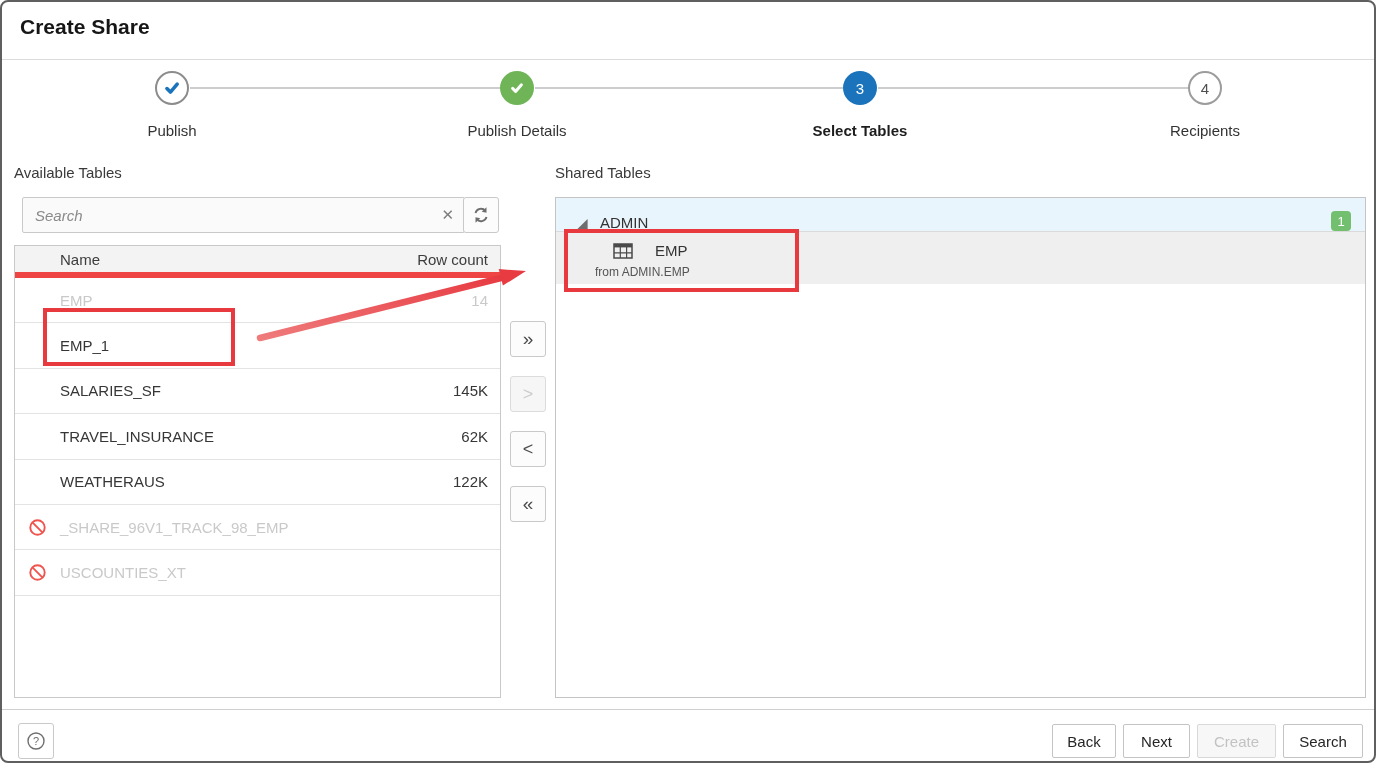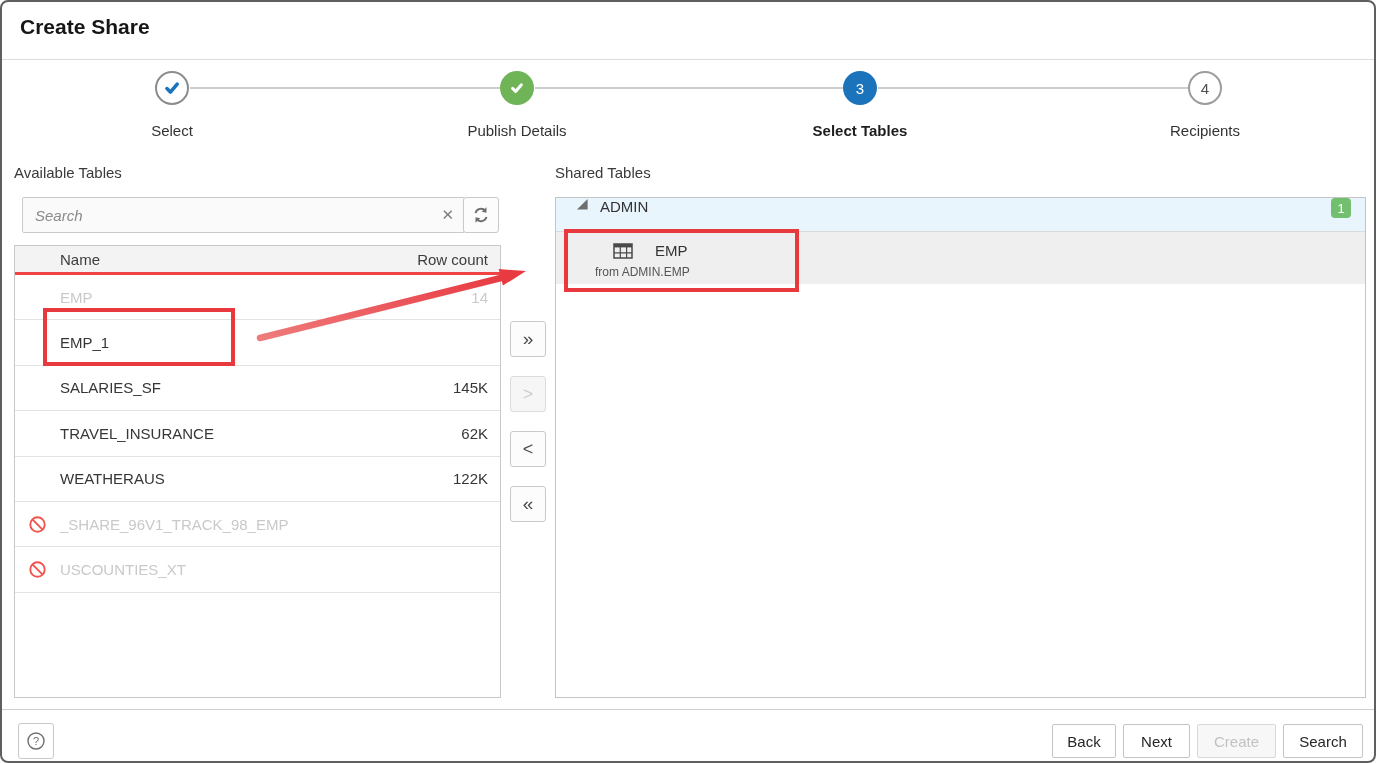--- a/index.html
+++ b/index.html
@@ -36,41 +36,41 @@
     padding:0 36px 0 12px;font-size:15px;font-style:italic;color:#333;font-family:inherit;outline:none;}
   .search input::placeholder{color:#8a8a8a;font-style:italic;opacity:1;}
   .clear-btn{position:absolute;right:10px;top:0;height:100%;display:flex;align-items:center;
     color:#7d7d7d;font-size:15px;cursor:pointer;}
   .refresh-btn{position:absolute;left:461px;top:195px;width:36px;height:36px;box-sizing:border-box;
     border:1px solid #c9c9c9;border-radius:3px;background:#fcfcfc;display:flex;align-items:center;justify-content:center;cursor:pointer;}
 
   
   .avail-table{position:absolute;left:12px;top:243px;width:487px;height:453px;box-sizing:border-box;
     border:1px solid #c9c9c9;background:#fff;}
-  .t-head{height:26px;background:#f3f3f3;border-bottom:3px solid #ef4444;display:flex;align-items:center;
+  .t-head{height:26px;background:#f3f3f3;border-bottom:6px solid #ef4444;display:flex;align-items:center;
     font-size:15px;color:#3c3c3c;}
   .th-name{padding-left:45px;} .th-count{margin-left:auto;padding-right:12px;}
   .t-row{height:45.4px;box-sizing:border-box;border-bottom:1px solid #e3e3e3;display:flex;align-items:center;
     font-size:15px;color:#363636;position:relative;cursor:pointer;}
   .row-name{padding-left:45px;} .row-count{margin-left:auto;padding-right:12px;text-align:right;}
   .row-moved,.row-blocked{color:#c9c9c9;cursor:default;}
   .ban-icon{position:absolute;left:13px;top:13px;}
 
   
   .shuttle-btn{position:absolute;left:508px;width:36px;height:36px;box-sizing:border-box;
     border:1px solid #c9c9c9;border-radius:3px;background:#fcfcfc;color:#4c4c4c;
     font-size:18px;display:flex;align-items:center;justify-content:center;cursor:pointer;font-family:inherit;padding:0;}
   #btn-move-all-right{top:319px;font-size:19px;} #btn-move-right{top:374px;}
   #btn-move-left{top:429px;} #btn-move-all-left{top:484px;font-size:19px;}
   .shuttle-btn.disabled{color:#cccccc;background:#f6f6f6;border-color:#dcdcdc;cursor:default;}
 
   
   .shared-panel{position:absolute;left:553px;top:195px;width:811px;height:501px;box-sizing:border-box;
     border:1px solid #c4c4c4;background:#fff;}
-  .admin-row{height:33px;background:#e9f5fc;display:flex;align-items:flex-start;
+  .admin-row{height:33px;background:#e9f5fc;display:flex;align-items:flex-end;
     padding:0 14px 0 20px;box-sizing:border-box;cursor:pointer;}
   .tree-arrow{margin-right:11px;display:flex;}
   .admin-label{font-size:15px;color:#333;}
   .count-badge{margin-left:auto;width:20px;height:20px;background:#72bf70;border-radius:4px;
     color:#fff;font-size:13px;display:flex;align-items:center;justify-content:center;}
   .emp-row{height:52px;background:#efefef;border-top:1px solid #dadada;position:relative;cursor:pointer;}
   .emp-line1{position:absolute;left:57px;top:10px;display:flex;align-items:center;font-size:15px;color:#333;}
   .emp-line1 svg{margin-right:22px;}
   .emp-line2{position:absolute;left:39px;top:33px;font-size:12px;color:#555;}
 
@@ -101,21 +101,21 @@
   <div class="connector" id="conn-1"></div>
   <div class="connector" id="conn-2"></div>
   <div class="connector" id="conn-3"></div>
 
   <div class="step" id="step-1">
     <div class="circle c-visited">
       <svg width="18" height="18" viewBox="0 0 16 16">
         <path d="M3.5 8.5 L6.6 11.6 L12.6 4.6" fill="none" stroke="#1b74bb" stroke-width="3.2" stroke-linecap="round" stroke-linejoin="round"></path>
       </svg>
     </div>
-    <div class="step-label">Select</div>
+    <div class="step-label">Publish</div>
   </div>
 
   <div class="step" id="step-2">
     <div class="circle c-complete">
       <svg width="16" height="16" viewBox="0 0 16 16">
         <path d="M3.6 8.4 L6.6 11.4 L12.4 4.8" fill="none" stroke="#ffffff" stroke-width="3" stroke-linecap="round" stroke-linejoin="round"></path>
       </svg>
     </div>
     <div class="step-label">Publish Details</div>
   </div>

